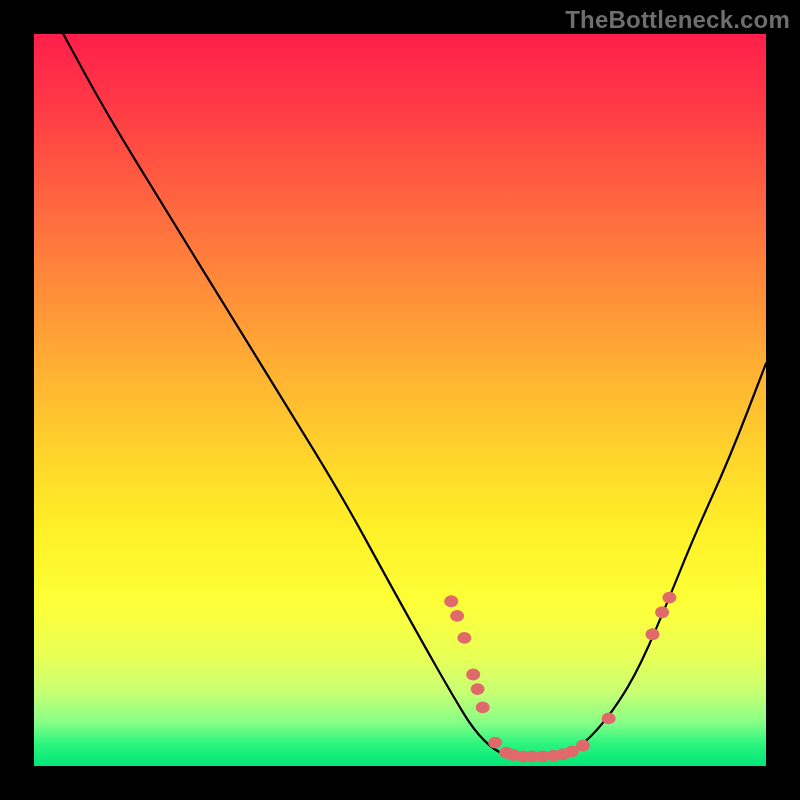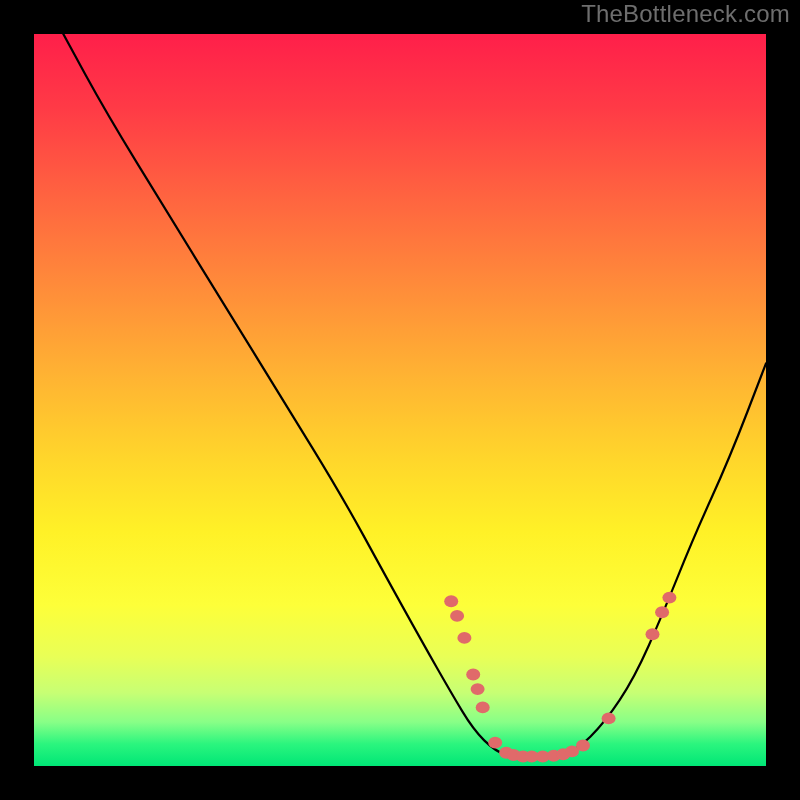--- a/index.html
+++ b/index.html
@@ -5,25 +5,25 @@
   * { margin: 0; padding: 0; box-sizing: border-box; }
   html, body { width: 800px; height: 800px; background: #000; overflow: hidden; }
   .frame {
     position: relative;
     width: 800px;
     height: 800px;
     background: #000;
   }
   .watermark {
     position: absolute;
-    top: 0;
+    top: 6px;
     right: 10px;
     font-family: Arial, Helvetica, sans-serif;
     font-size: 24px;
-    font-weight: normal;
+    font-weight: bold;
     color: #6e6e6e;
     letter-spacing: 0.2px;
     z-index: 5;
   }
   .plot {
     position: absolute;
     left: 34px;
     top: 34px;
     width: 732px;
     height: 732px;

